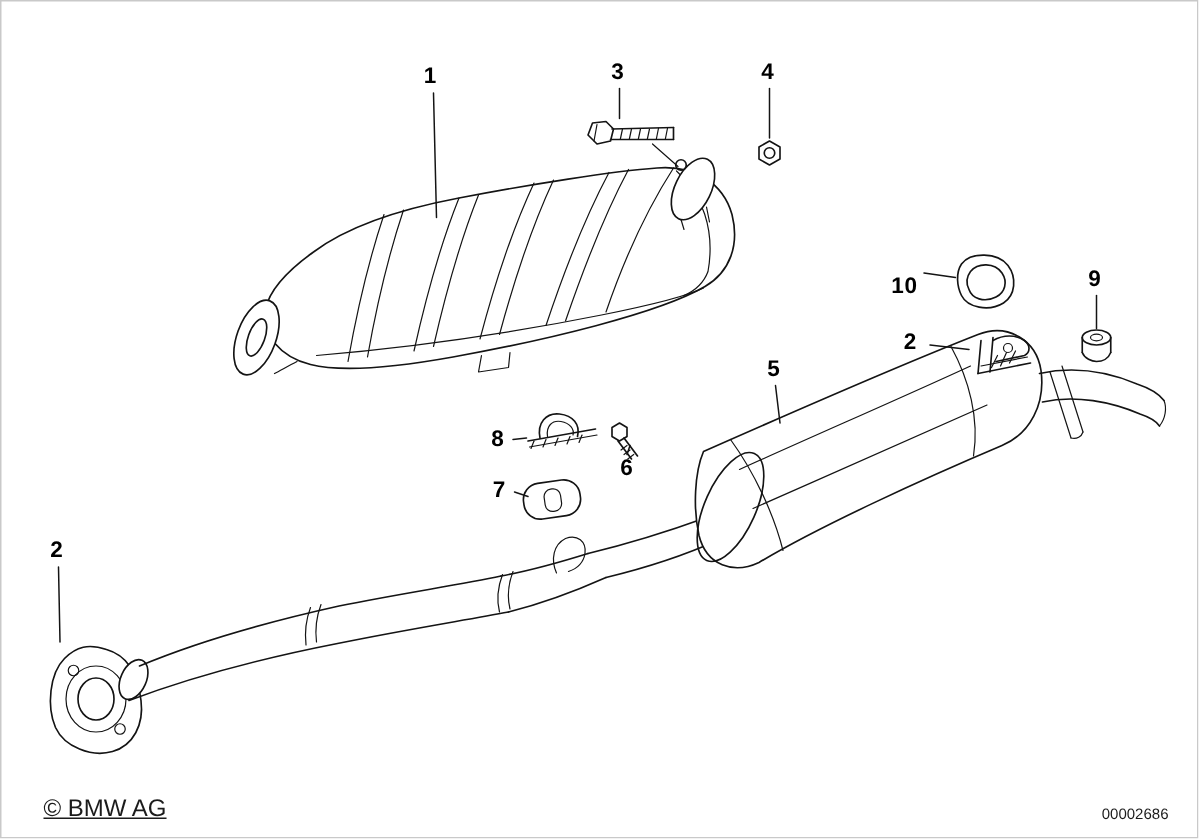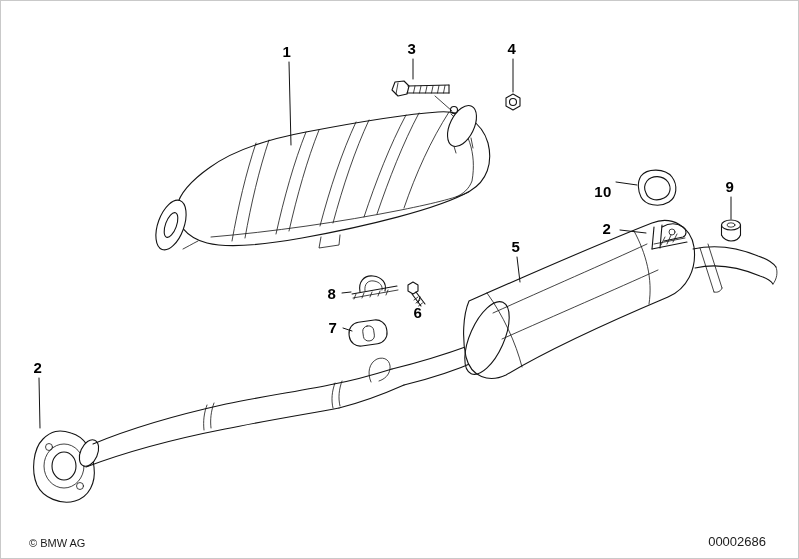--- a/index.html
+++ b/index.html
@@ -29,28 +29,29 @@
     transform: translate(-50%, -50%);
     font: bold 15px "Liberation Sans", sans-serif;
     color: #000;
     letter-spacing: 0.5px;
     user-select: none;
   }
   .footer-left {
     position: absolute;
     left: 28px;
     bottom: 9px;
-    font-size: 11px;
+    font-size: 16px;
     color: #1b1b1b;
+    text-decoration: underline;
   }
   .footer-right {
     position: absolute;
-    right: 32px;
+    right: 19px;
     bottom: 9px;
-    font-size: 13px;
+    font-size: 10px;
     color: #1b1b1b;
   }
 </style>
 </head>
 <body>
 
 <div class="stage">
 
   <svg id="artwork" width="799" height="559" viewBox="0 0 799 559">
 

